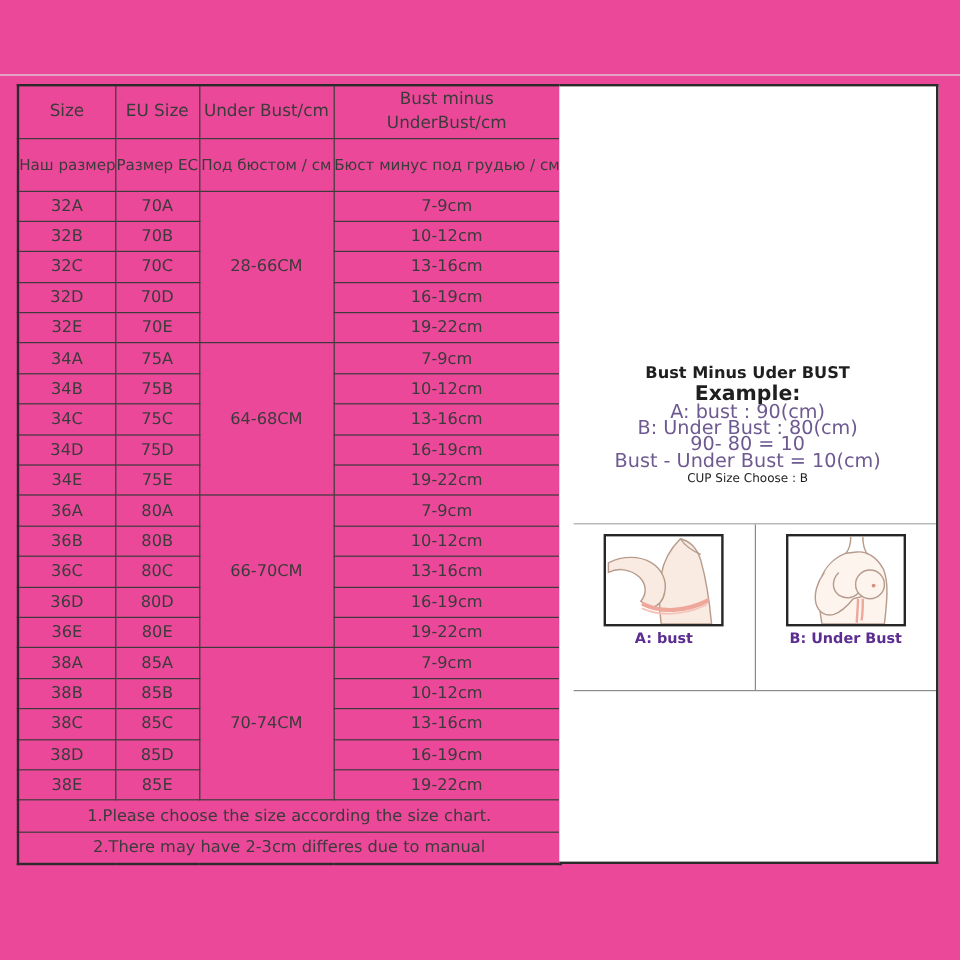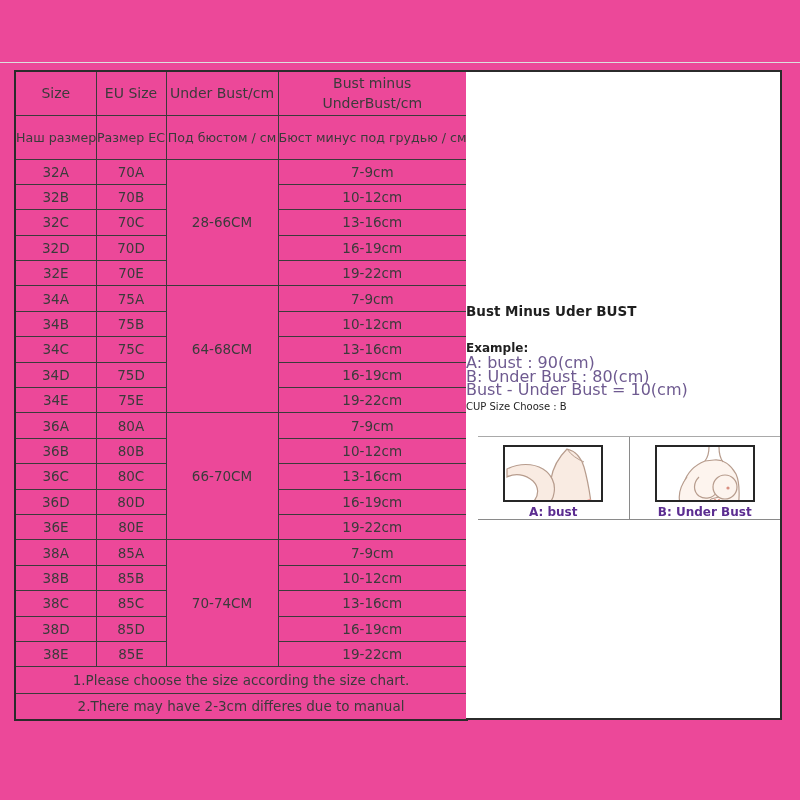--- a/index.html
+++ b/index.html
@@ -53,29 +53,30 @@
     left: 466px; top: 70px;
     width: 316px; height: 650px;
     border-top: 2px solid #2b2b2b;
     border-right: 2px solid #2b2b2b;
     border-bottom: 2px solid #2b2b2b;
     background: #ffffff;
   }
   .example-block {
     position: absolute;
     top: 231px; left: 0; right: 0;
+    text-align: center;
   }
   .ex-title { font-size: 13.5px; font-weight: bold; color: #1f1f1f; line-height: 17px; }
-  .ex-subtitle { font-size: 12px; font-weight: bold; color: #1f1f1f; line-height: 16px; margin-top: 20px; }
+  .ex-subtitle { font-size: 17px; font-weight: bold; color: #1f1f1f; line-height: 16px; }
   .ex-line { font-size: 16px; color: #6e5a90; line-height: 13.5px; }
   .ex-conclusion { font-size: 10px; font-weight: normal; color: #1f1f1f; margin-top: 4px; }
   .images-row {
     position: absolute;
     top: 364px; left: 12px; right: 0;
-    height: 84px;
+    height: 140px;
     border-top: 1px solid #a9a9a9;
     border-bottom: 1px solid #8a8a8a;
     display: flex;
   }
   .image-cell {
     flex: 1;
     display: flex;
     flex-direction: column;
     align-items: center;
   }
@@ -242,20 +243,21 @@
     </tfoot>
   </table>
 
   <div class="right-panel">
 
     <div class="example-block">
       <div class="ex-title">Bust Minus Uder BUST</div>
       <div class="ex-subtitle">Example:</div>
       <div class="ex-line">A: bust : 90(cm)</div>
       <div class="ex-line">B: Under Bust : 80(cm)</div>
+      <div class="ex-line">90- 80 = 10</div>
       <div class="ex-line">Bust - Under Bust = 10(cm)</div>
       <div class="ex-conclusion">CUP Size Choose : B</div>
     </div>
 
     <div class="images-row">
 
       <div class="image-cell">
         <div class="figure-box">
           <svg viewBox="0 0 96 73">
             <path d="M62,2 C54,10 48,20 46,32 C44,44 44,58 46,73 L88,73 C86,52 83,34 79,20 C76,10 70,4 62,2 Z" fill="#f9ebe2" stroke="#b79c8d" stroke-width="1.2"></path>

